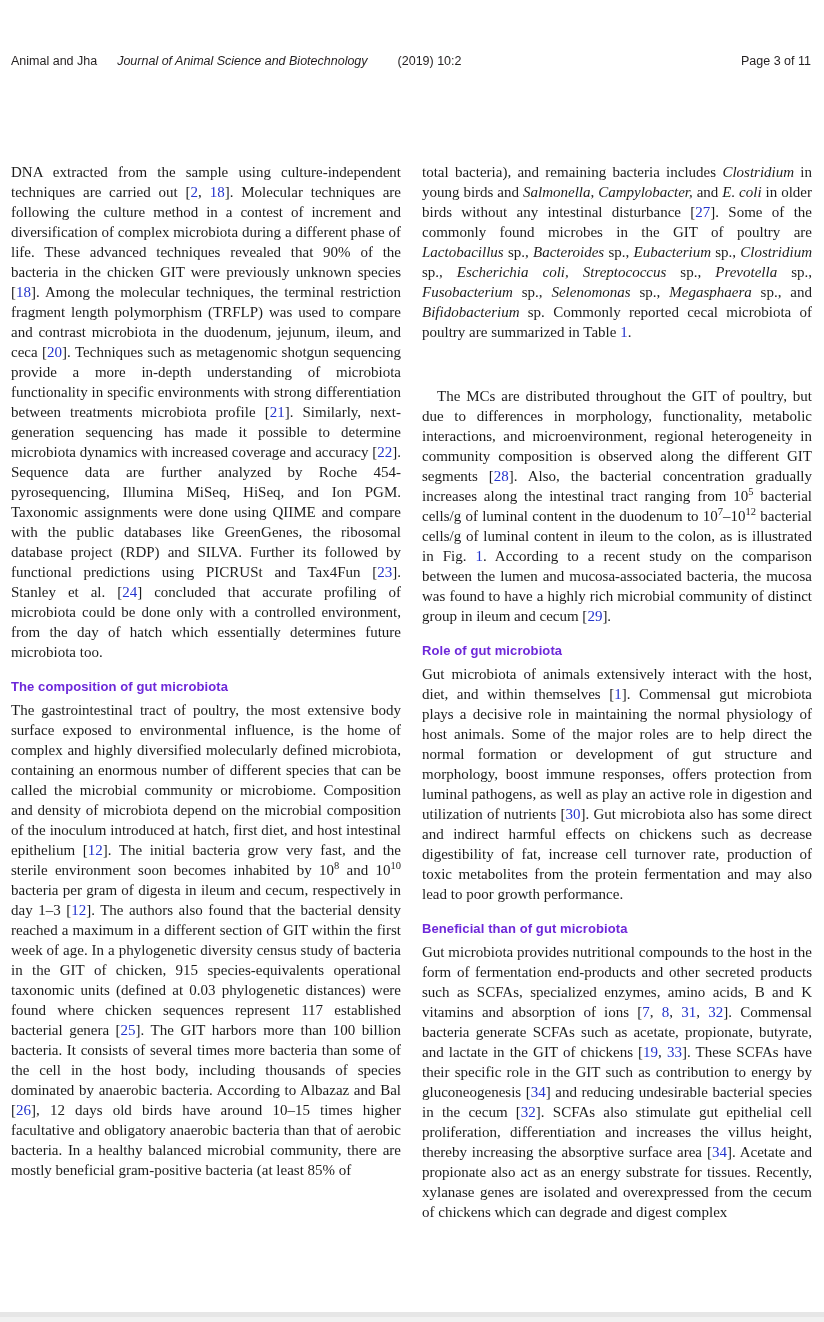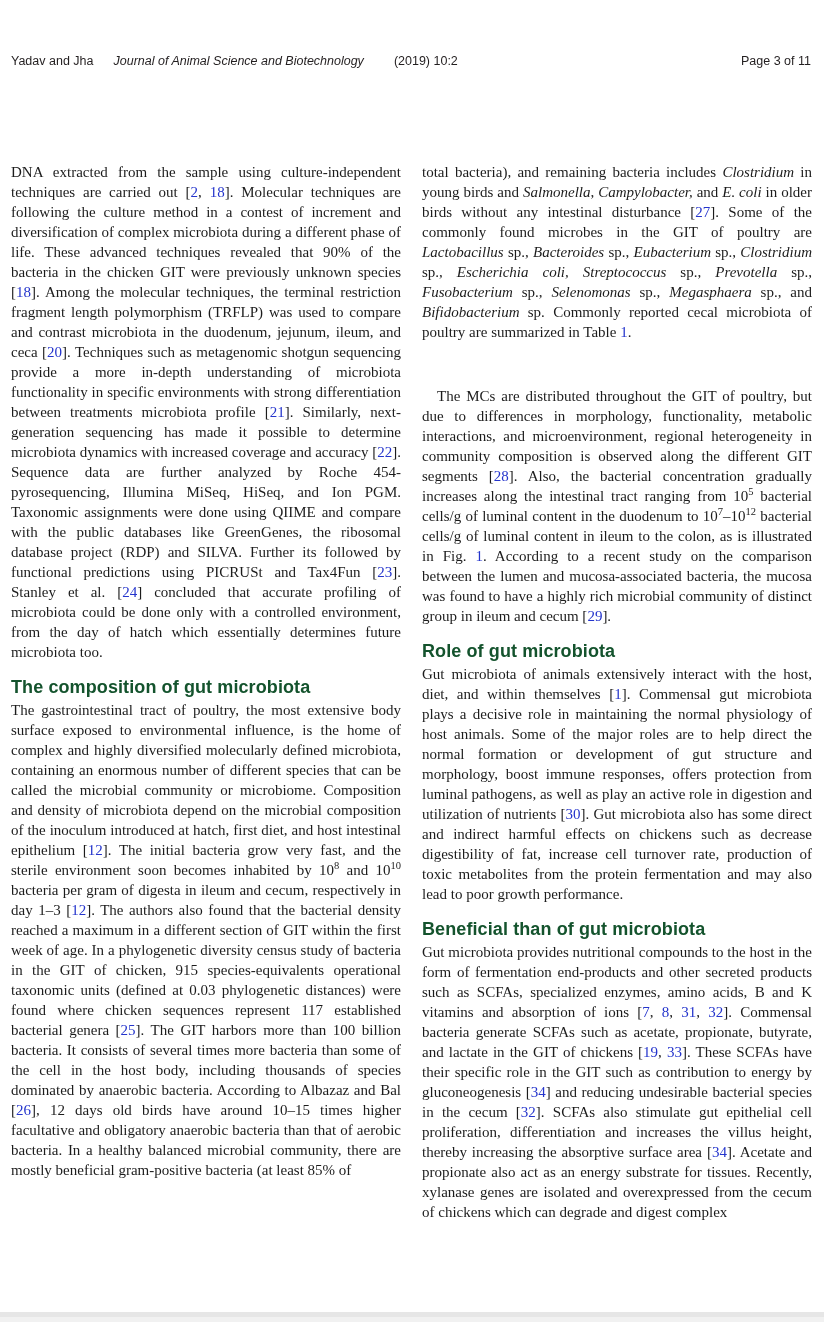--- a/index.html
+++ b/index.html
@@ -37,23 +37,23 @@
     width: 390px;
     text-align: justify;
     font-size: 15px;
     line-height: 20px;
     color: #1c1c1c;
   }
   .col p { margin: 0; }
   .col p.indent { text-indent: 15px; margin-top: 44px; }
   .col h2 {
     font-family: "Liberation Sans", sans-serif;
-    font-size: 18px;
+    font-size: 13px;
     font-weight: bold;
-    color: #14532d;
+    color: #6d28d9;
     margin: 15px 0 3px 0;
     text-align: left;
     letter-spacing: 0.1px;
   }
   .cite { color: #2434cc; }
   sup { font-size: 10.5px; line-height: 0; }
   .edge-line {
     position: absolute;
     left: 0; right: 0;
     bottom: 5px;
@@ -68,21 +68,21 @@
     background: #f1f1f1;
   }
 </style>
 </head>
 <body>
 
 <div class="page">
 
   <div class="header">
     <div>
-      <span>Yadav and Jha</span><span class="journal">Journal of Animal Science and Biotechnology</span><span class="issue">(2019) 10:2</span>
+      <span>Animal and Jha</span><span class="journal">Journal of Animal Science and Biotechnology</span><span class="issue">(2019) 10:2</span>
     </div>
     <div>Page 3 of 11</div>
   </div>
 
   <div class="content">
     <div class="col">
         <p>DNA extracted from the sample using culture-independent techniques are carried out [<span class="cite">2</span>, <span class="cite">18</span>]. Molecular techniques are following the culture method in a contest of increment and diversification of complex microbiota during a different phase of life. These advanced techniques revealed that 90% of the bacteria in the chicken GIT were previously unknown species [<span class="cite">18</span>]. Among the molecular techniques, the terminal restriction fragment length polymorphism (TRFLP) was used to compare and contrast microbiota in the duodenum, jejunum, ileum, and ceca [<span class="cite">20</span>]. Techniques such as metagenomic shotgun sequencing provide a more in-depth understanding of microbiota functionality in specific environments with strong differentiation between treatments microbiota profile [<span class="cite">21</span>]. Similarly, next-generation sequencing has made it possible to determine microbiota dynamics with increased coverage and accuracy [<span class="cite">22</span>]. Sequence data are further analyzed by Roche 454-pyrosequencing, Illumina MiSeq, HiSeq, and Ion PGM. Taxonomic assignments were done using QIIME and compare with the public databases like GreenGenes, the ribosomal database project (RDP) and SILVA. Further its followed by functional predictions using PICRUSt and Tax4Fun [<span class="cite">23</span>]. Stanley et al. [<span class="cite">24</span>] concluded that accurate profiling of microbiota could be done only with a controlled environment, from the day of hatch which essentially determines future microbiota too.</p>
         <h2>The composition of gut microbiota</h2>
         <p>The gastrointestinal tract of poultry, the most extensive body surface exposed to environmental influence, is the home of complex and highly diversified molecularly defined microbiota, containing an enormous number of different species that can be called the microbial community or microbiome. Composition and density of microbiota depend on the microbial composition of the inoculum introduced at hatch, first diet, and host intestinal epithelium [<span class="cite">12</span>]. The initial bacteria grow very fast, and the sterile environment soon becomes inhabited by 10<sup>8</sup> and 10<sup>10</sup> bacteria per gram of digesta in ileum and cecum, respectively in day 1–3 [<span class="cite">12</span>]. The authors also found that the bacterial density reached a maximum in a different section of GIT within the first week of age. In a phylogenetic diversity census study of bacteria in the GIT of chicken, 915 species-equivalents operational taxonomic units (defined at 0.03 phylogenetic distances) were found where chicken sequences represent 117 established bacterial genera [<span class="cite">25</span>]. The GIT harbors more than 100 billion bacteria. It consists of several times more bacteria than some of the cell in the host body, including thousands of species dominated by anaerobic bacteria. According to Albazaz and Bal [<span class="cite">26</span>], 12 days old birds have around 10–15 times higher facultative and obligatory anaerobic bacteria than that of aerobic bacteria. In a healthy balanced microbial community, there are mostly beneficial gram-positive bacteria (at least 85% of</p>
       </div>

